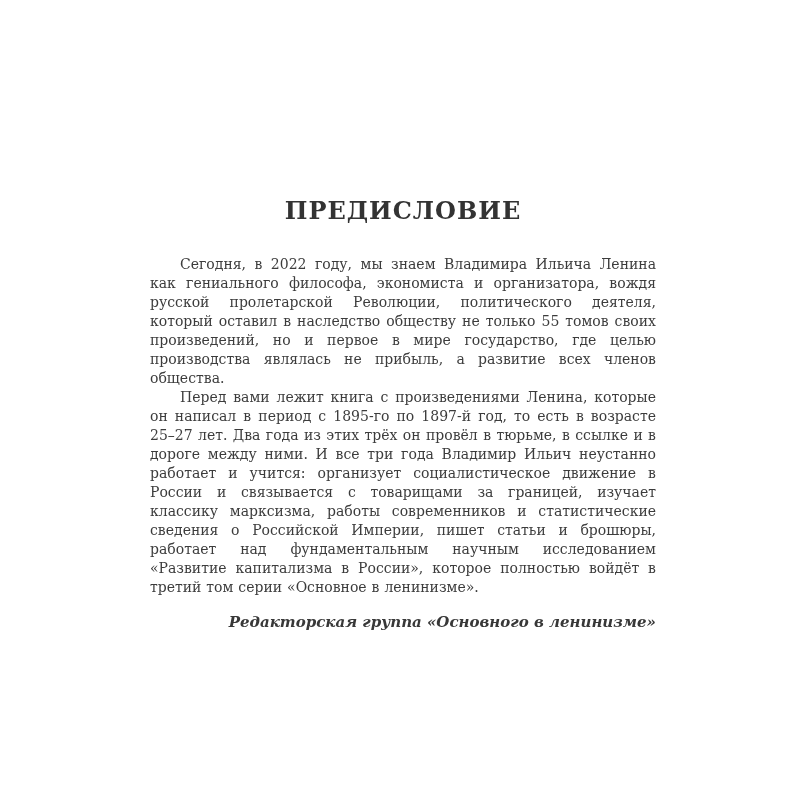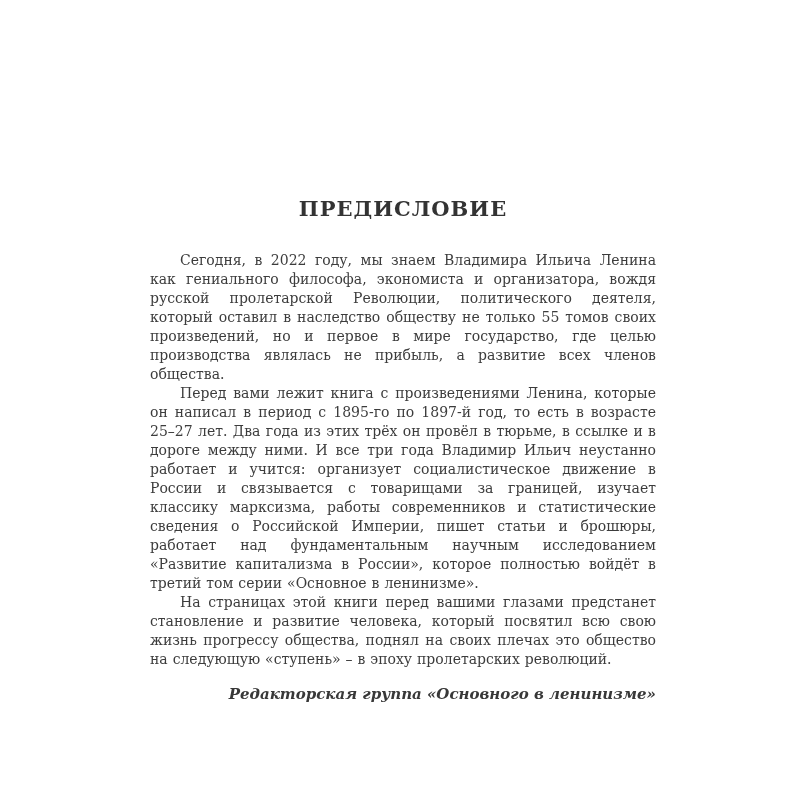--- a/index.html
+++ b/index.html
@@ -18,21 +18,21 @@
   }
   .text-block {
     position: absolute;
     left: 150px;
     top: 196px;
     width: 506px;
   }
   .page-title {
     margin: 0 0 30px 0;
     text-align: center;
-    font-size: 21px;
+    font-size: 24px;
     font-weight: bold;
     letter-spacing: 1px;
     color: #333333;
   }
   .body-text p {
     margin: 0;
     font-size: 14px;
     line-height: 19px;
     text-align: justify;
     text-indent: 30px;
@@ -51,17 +51,16 @@
 </style>
 </head>
 <body>
 
 <div class="page">
   <div class="text-block">
     <h1 class="page-title">ПРЕДИСЛОВИЕ</h1>
     <div class="body-text">
       <p>Сегодня, в 2022 году, мы знаем Владимира Ильича Ленина как гениального философа, экономиста и организатора, вождя русской пролетарской Революции, политического деятеля, который оставил в наследство обществу не только 55 томов своих произведений, но и первое в мире государство, где целью производства являлась не прибыль, а развитие всех членов общества.</p>
       <p>Перед вами лежит книга с произведениями Ленина, которые он написал в период с 1895-го по 1897-й год, то есть в возрасте 25–27 лет. Два года из этих трёх он провёл в тюрьме, в ссылке и в дороге между ними. И все три года Владимир Ильич неустанно работает и учится: организует социалистическое движение в России и связывается с товарищами за границей, изучает классику марксизма, работы современников и статистические сведения о Российской Империи, пишет статьи и брошюры, работает над фундаментальным научным исследованием «Развитие капитализма в России», которое полностью войдёт в третий том серии «Основное в ленинизме».</p>
-      <p>На страницах этой книги перед вашими глазами предстанет становление и развитие человека, который посвятил всю свою жизнь прогрессу общества, поднял на своих плечах это общество на следующую «ступень» – в эпоху пролетарских революций.</p>
     </div>
     <div class="signature">Редакторская группа «Основного в ленинизме»</div>
   </div>
 </div>
 
 </body></html>

